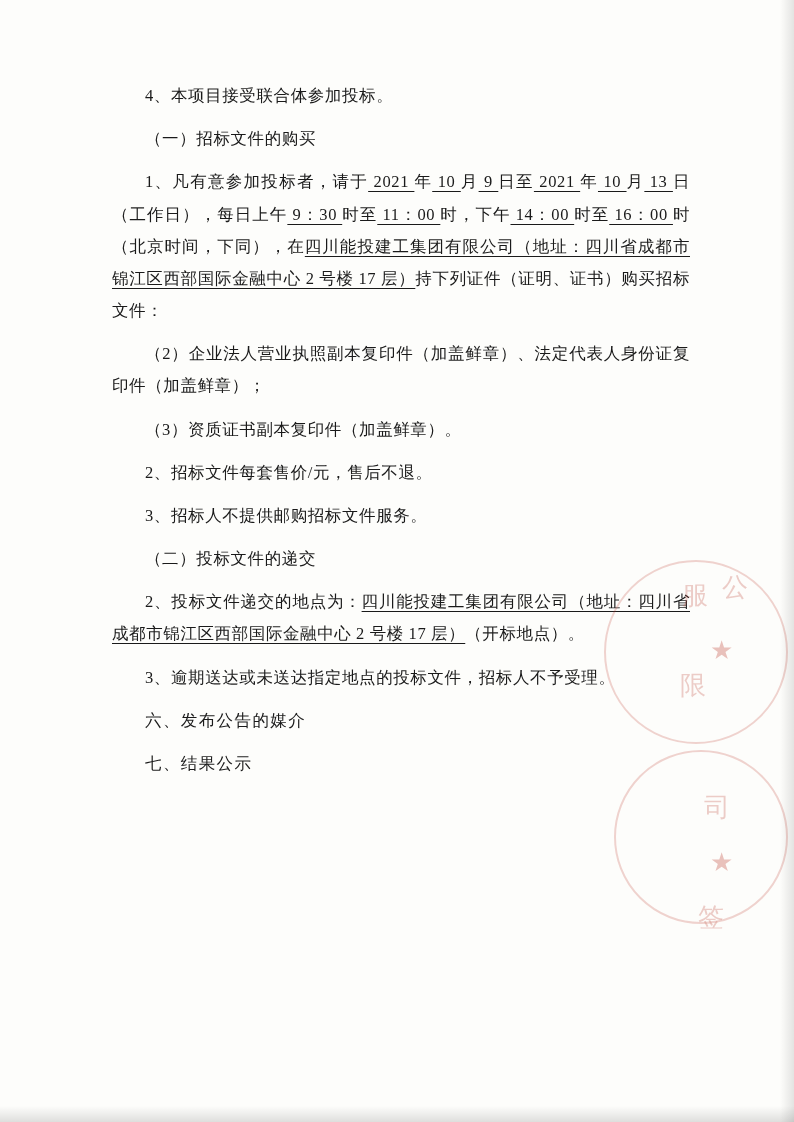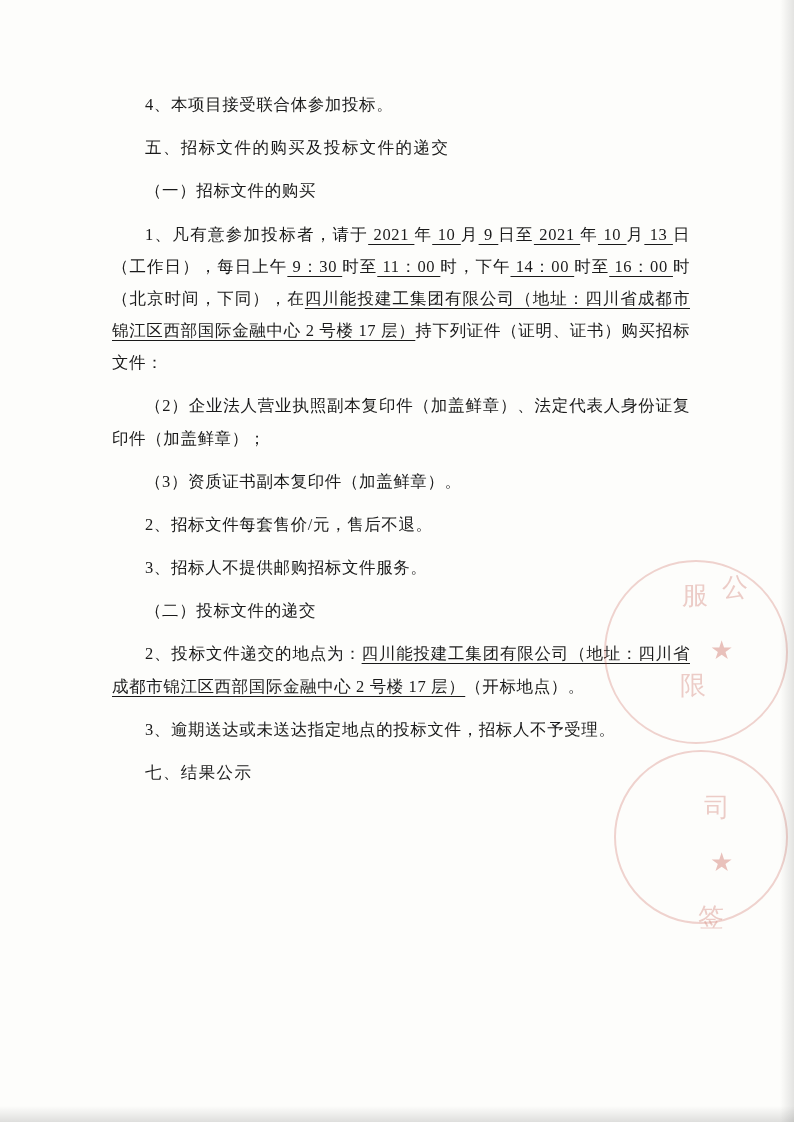--- a/index.html
+++ b/index.html
@@ -16,21 +16,21 @@
     overflow: hidden;
   }
   .page {
     position: absolute;
     inset: 0;
     background: #fdfdfb;
   }
   .content {
     position: absolute;
     left: 112px;
-    top: 89px;
+    top: 80px;
     width: 578px;
   }
   p {
     margin: 0 0 11px 0;
     font-size: 16.5px;
     line-height: 1.95;
     letter-spacing: 0.6px;
     text-align: justify;
   }
   .indent1 { text-indent: 2em; }
@@ -99,21 +99,20 @@
 </style>
 </head>
 <body>
 
 <div class="page">
 
   <div class="content">
 
     <p class="indent1">4、本项目接受联合体参加投标。</p>
 
-    <p class="heading">五、招标文件的购买及投标文件的递交</p>
 
     <p class="indent1">（一）招标文件的购买</p>
 
     <p class="indent1">1、凡有意参加投标者，请于<span class="u num">&nbsp;2021&nbsp;</span>年<span class="u num">&nbsp;10&nbsp;</span>月<span class="u num">&nbsp;9&nbsp;</span>日至<span class="u num">&nbsp;2021&nbsp;</span>年<span class="u num">&nbsp;10&nbsp;</span>月<span class="u num">&nbsp;13&nbsp;</span>日（工作日），每日上午<span class="u num">&nbsp;9：30&nbsp;</span>时至<span class="u num">&nbsp;11：00&nbsp;</span>时，下午<span class="u num">&nbsp;14：00&nbsp;</span>时至<span class="u num">&nbsp;16：00&nbsp;</span>时（北京时间，下同），在<span class="u">四川能投建工集团有限公司（地址：四川省成都市锦江区西部国际金融中心 2 号楼 17 层）</span>持下列证件（证明、证书）购买招标文件：</p>
 
 
     <p class="indent1">（2）企业法人营业执照副本复印件（加盖鲜章）、法定代表人身份证复印件（加盖鲜章）；</p>
 
     <p class="indent1">（3）资质证书副本复印件（加盖鲜章）。</p>
 
@@ -121,20 +120,21 @@
 
     <p class="indent1">3、招标人不提供邮购招标文件服务。</p>
 
     <p class="indent1">（二）投标文件的递交</p>
 
 
     <p class="indent1">2、投标文件递交的地点为：<span class="u">四川能投建工集团有限公司（地址：四川省成都市锦江区西部国际金融中心 2 号楼 17 层）</span>（开标地点）。</p>
 
     <p class="indent1">3、逾期送达或未送达指定地点的投标文件，招标人不予受理。</p>
 
+    <p class="heading">六、发布公告的媒介</p>
 
 
     <p class="heading">七、结果公示</p>
 
   </div>
 
   <div class="stamp-layer">
     <div class="stamp-ring" style="left:-70px; top:0px; width:180px; height:180px;"></div>
     <div class="stamp-char" style="left:8px; top:18px;">服</div>
     <div class="stamp-char" style="left:48px; top:10px;">公</div>

